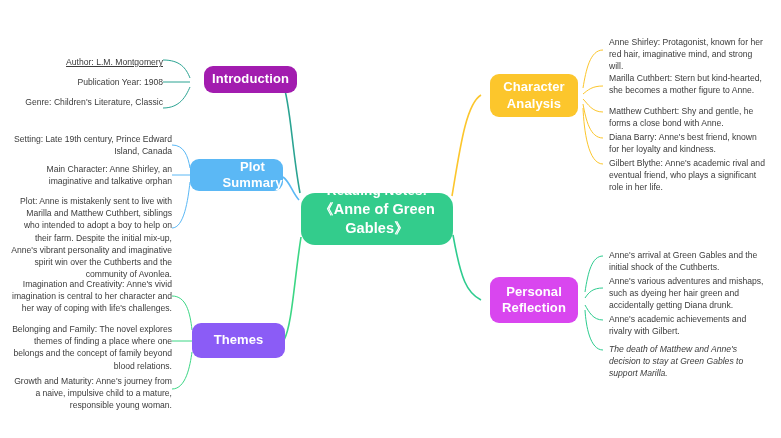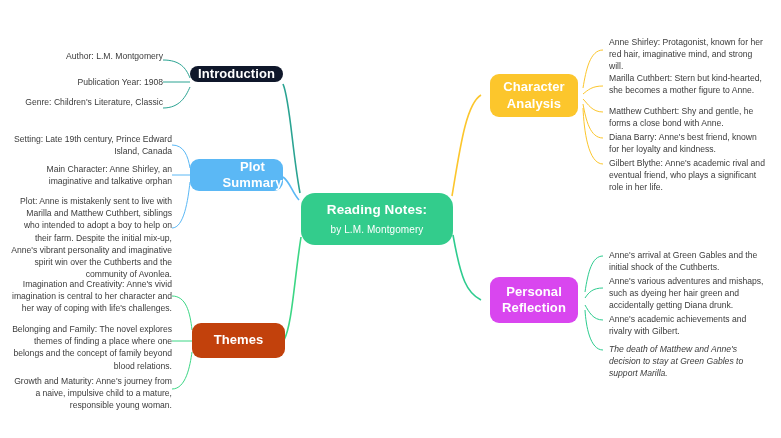--- a/index.html
+++ b/index.html
@@ -98,44 +98,45 @@
     <path d="M 603,164 C 588,164 584,130 583,108" fill="none" stroke="#fcc62c" stroke-width="1"></path>
 
     <path d="M 603,256 C 592,256 588,272 585,292" fill="none" stroke="#2ecc8f" stroke-width="1"></path>
     <path d="M 603,288 C 593,288 589,292 585,298" fill="none" stroke="#2ecc8f" stroke-width="1"></path>
     <path d="M 603,320 C 593,320 589,312 585,305" fill="none" stroke="#2ecc8f" stroke-width="1"></path>
     <path d="M 603,350 C 590,350 586,326 585,310" fill="none" stroke="#2ecc8f" stroke-width="1"></path>
   </svg>
 
   <div class="node node-central" style="left:301px; top:193px; width:152px; height:52px; background:#33cc8c;">
     <span class="central-l1">Reading Notes:</span>
+    <span class="central-l2">《Anne of Green Gables》</span>
     <span class="central-l3">by L.M. Montgomery</span>
   </div>
 
-  <div class="node" style="left:190px; top:66px; width:93px; height:16px; background:#0f172a;">
+  <div class="node" style="left:204px; top:66px; width:93px; height:27px; background:#a21caf;">
     <span class="branch-label">Introduction</span>
   </div>
 
   <div class="node" style="left:190px; top:159px; width:93px; height:32px; background:#5bb8f5;padding-left:32px;">
     <span class="branch-label">Plot Summary</span>
   </div>
 
-  <div class="node" style="left:192px; top:323px; width:93px; height:35px; background:#c2410c;">
+  <div class="node" style="left:192px; top:323px; width:93px; height:35px; background:#8b5cf6;">
     <span class="branch-label">Themes</span>
   </div>
 
   <div class="node" style="left:490px; top:74px; width:88px; height:43px; background:#fcc62c;">
     <span class="branch-label">Character Analysis</span>
   </div>
 
   <div class="node" style="left:490px; top:277px; width:88px; height:46px; background:#d946ef;">
     <span class="branch-label">Personal Reflection</span>
   </div>
 
-  <div class="leaf leaf-left" style="left:18px; top:50px; width:145px;">Author: L.M. Montgomery</div>
+  <div class="leaf leaf-left" style="left:18px; top:56px; width:145px;text-decoration:underline;">Author: L.M. Montgomery</div>
   <div class="leaf leaf-left" style="left:18px; top:76px; width:145px;">Publication Year: 1908</div>
   <div class="leaf leaf-left" style="left:18px; top:96px; width:145px;">Genre: Children's Literature, Classic</div>
 
   <div class="leaf leaf-left" style="left:10px; top:133px; width:162px;">Setting: Late 19th century, Prince Edward Island, Canada</div>
   <div class="leaf leaf-left" style="left:10px; top:163px; width:162px;">Main Character: Anne Shirley, an imaginative and talkative orphan</div>
   <div class="leaf leaf-left" style="left:10px; top:195px; width:162px;">Plot: Anne is mistakenly sent to live with Marilla and Matthew Cuthbert, siblings who intended to adopt a boy to help on their farm. Despite the initial mix-up, Anne's vibrant personality and imaginative spirit win over the Cuthberts and the community of Avonlea.</div>
 
   <div class="leaf leaf-left" style="left:8px; top:278px; width:164px;">Imagination and Creativity: Anne's vivid imagination is central to her character and her way of coping with life's challenges.</div>
   <div class="leaf leaf-left" style="left:8px; top:323px; width:164px;">Belonging and Family: The novel explores themes of finding a place where one belongs and the concept of family beyond blood relations.</div>
   <div class="leaf leaf-left" style="left:8px; top:375px; width:164px;">Growth and Maturity: Anne's journey from a naive, impulsive child to a mature, responsible young woman.</div>

